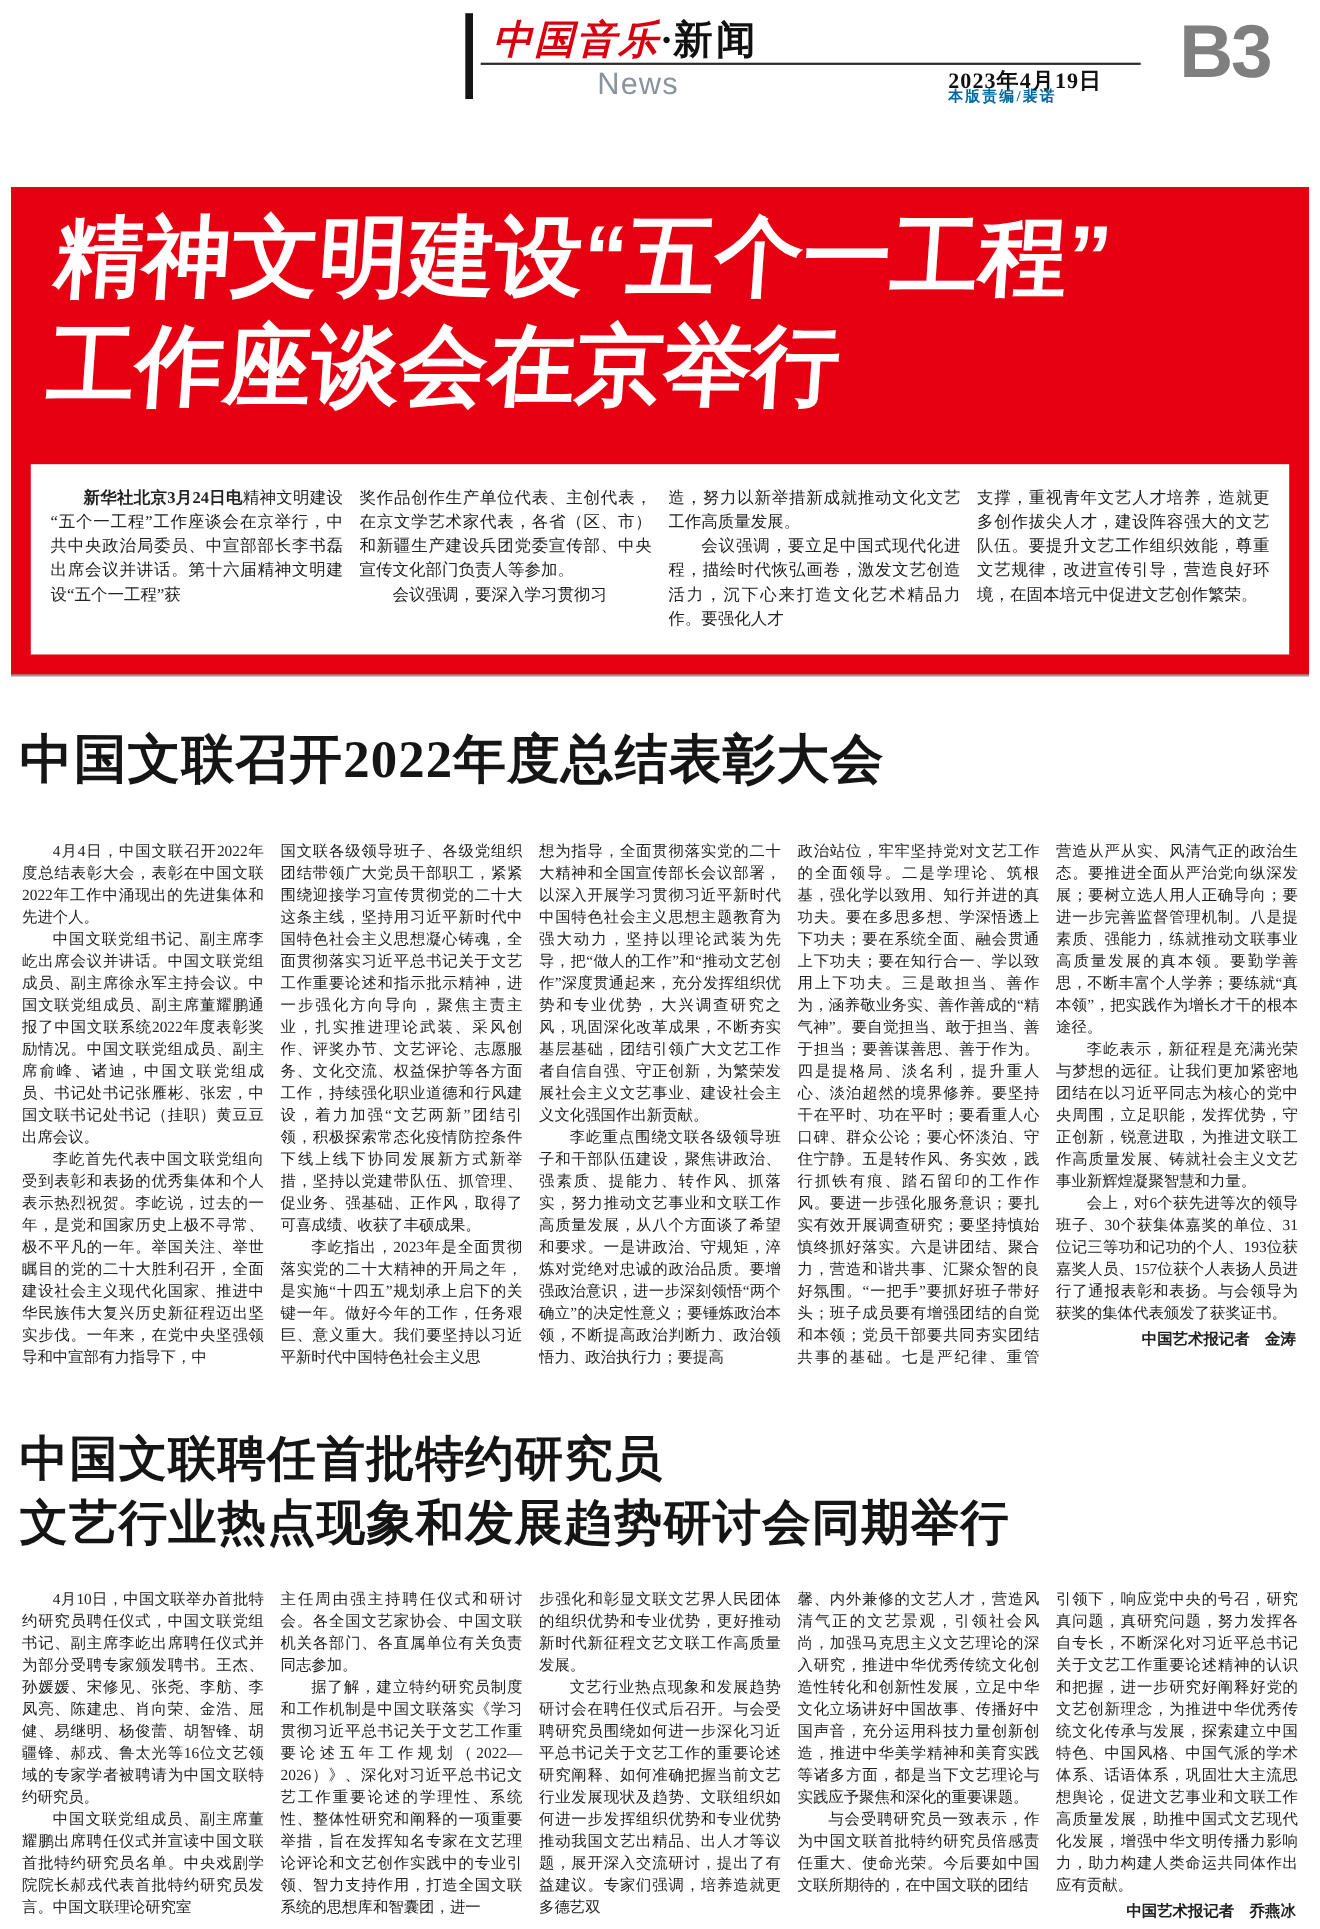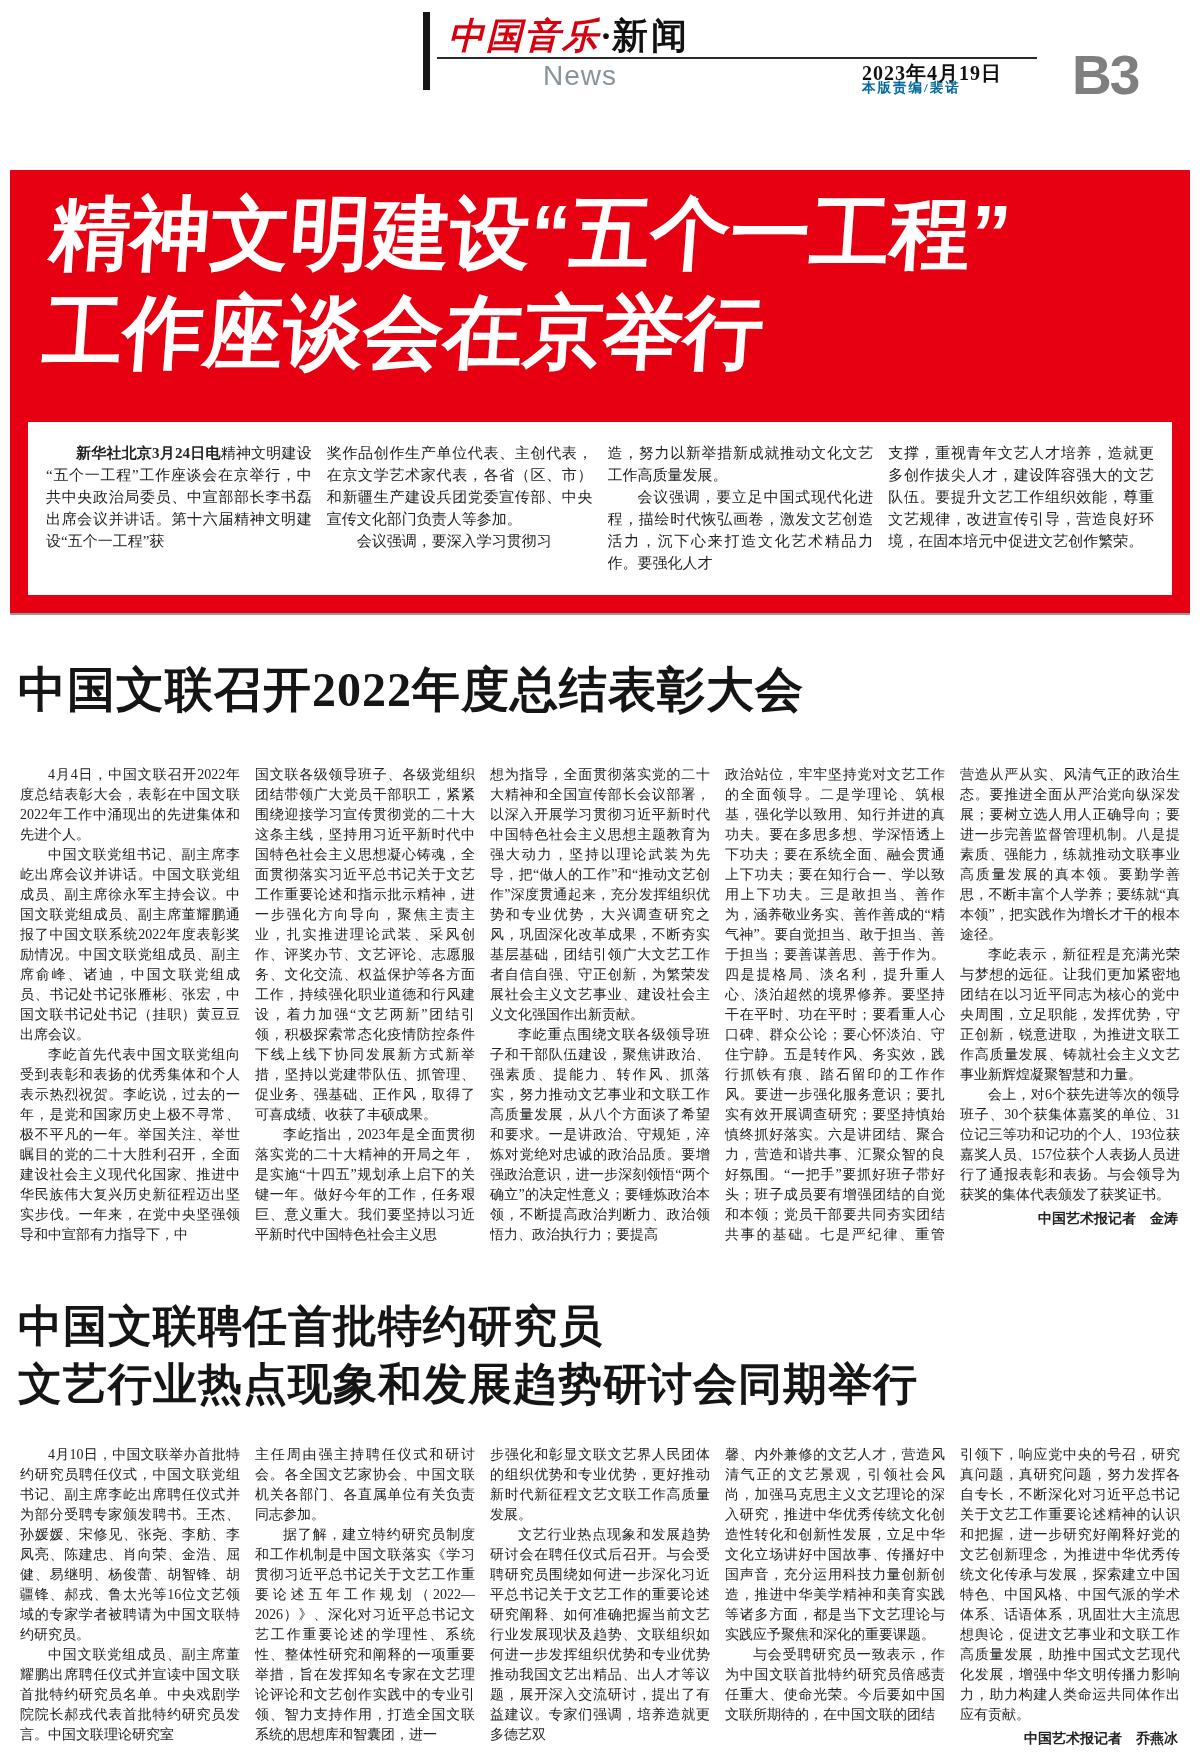--- a/index.html
+++ b/index.html
@@ -14,21 +14,21 @@
   .section-name{color:#111;letter-spacing:3px;}
   .header-rule{position:absolute;left:437px;top:57px;width:600px;height:2px;background:#2a2a2a;}
   .news-en{position:absolute;left:470px;top:60px;width:220px;text-align:center;
            font-family:"Liberation Sans","DejaVu Sans",sans-serif;
            font-size:28px;color:#8a929c;letter-spacing:1px;}
   .masthead{position:absolute;left:856px;top:2px;font-size:46px;font-weight:bold;font-style:italic;
             color:#d8000f;letter-spacing:4px;white-space:nowrap;}
   .issue-date{position:absolute;left:862px;top:60px;font-size:20px;font-weight:bold;color:#111;letter-spacing:1px;}
   .editor-line{position:absolute;left:862px;top:79px;font-size:13.5px;font-weight:bold;color:#0369a1;letter-spacing:2px;}
   .pageno{position:absolute;left:1072px;top:2px;font-family:"Liberation Sans","DejaVu Sans",sans-serif;
-          font-size:55px;font-weight:bold;color:#7f7f7f;letter-spacing:-2px;line-height:90px;margin-top:28px;}
+          font-size:68px;font-weight:bold;color:#7f7f7f;letter-spacing:-2px;line-height:90px;}
 
   
   .banner{position:absolute;left:10px;top:170px;width:1180px;height:443px;background:#e60012;
           box-shadow:0 2px 0 #9a9a9a;}
   .banner-headline{position:absolute;left:30px;top:14px;
         font-family:"Liberation Sans","DejaVu Sans",sans-serif;
         font-weight:900;color:#ffffff;font-size:80px;line-height:99px;
         transform:skewX(-4deg);transform-origin:left bottom;letter-spacing:0px;white-space:nowrap;}
   .wbox{position:absolute;left:18px;right:18px;top:252px;height:173px;background:#ffffff;
         display:flex;gap:15px;padding:20px 18px 16px 18px;box-sizing:border-box;

